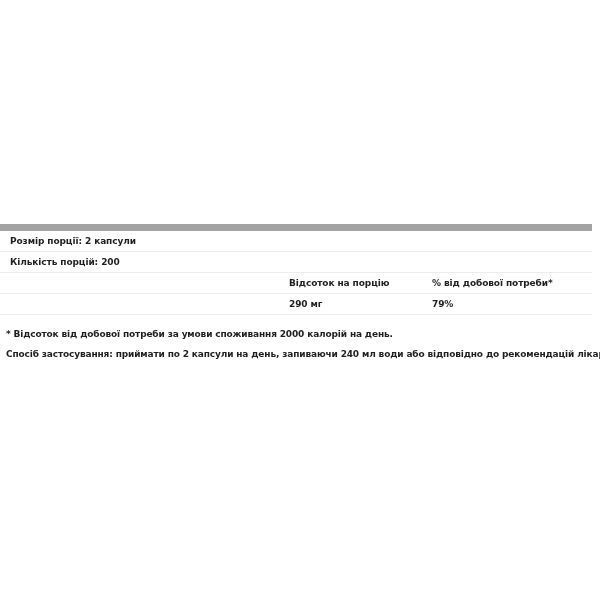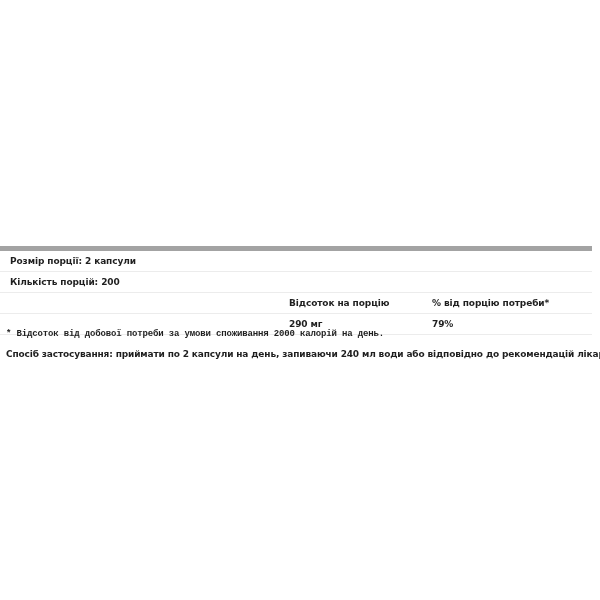--- a/index.html
+++ b/index.html
@@ -11,23 +11,23 @@
       overflow: hidden;
     }
     body {
       font-family: "DejaVu Sans", "Liberation Sans", sans-serif;
       color: #1f1f1f;
       position: relative;
     }
     .table {
       position: absolute;
       left: 0;
-      top: 246px;
+      top: 224px;
       width: 592px;
-      border-top: 5px solid #a3a3a3;
+      border-top: 7px solid #a3a3a3;
     }
     .row {
       position: relative;
       height: 20px;
       border-bottom: 1px solid #ececec;
       font-size: 9px;
       font-weight: 600;
       line-height: 20px;
       letter-spacing: -0.1px;
     }
@@ -41,37 +41,37 @@
     .c3 { left: 432px; }
     .note {
       position: absolute;
       left: 6px;
       font-size: 9px;
       font-weight: 600;
       white-space: nowrap;
       letter-spacing: -0.15px;
       color: #1f1f1f;
     }
-    .note.footnote { top: 329px; font-family: Liberation Mono, monospace; }
+    .note.footnote { top: 329px; }
     .note.usage { top: 349px; }
   </style>
 </head>
 <body>
 
 <div class="table">
   <div class="row">
     <span class="cell c1">Розмір порції: 2 капсули</span>
   </div>
   <div class="row">
     <span class="cell c1">Кількість порцій: 200</span>
   </div>
   <div class="row">
     <span class="cell c1"></span>
     <span class="cell c2">Відсоток на порцію</span>
-    <span class="cell c3">% від порцію потреби*</span>
+    <span class="cell c3">% від добової потреби*</span>
   </div>
   <div class="row">
     <span class="cell c2">290 мг</span>
     <span class="cell c3">79%</span>
   </div>
 </div>
 
 <div class="note footnote">* Відсоток від добової потреби за умови споживання 2000 калорій на день.</div>
 <div class="note usage">Спосіб застосування: приймати по 2 капсули на день, запиваючи 240 мл води або відповідно до рекомендацій лікаря.</div>
 

